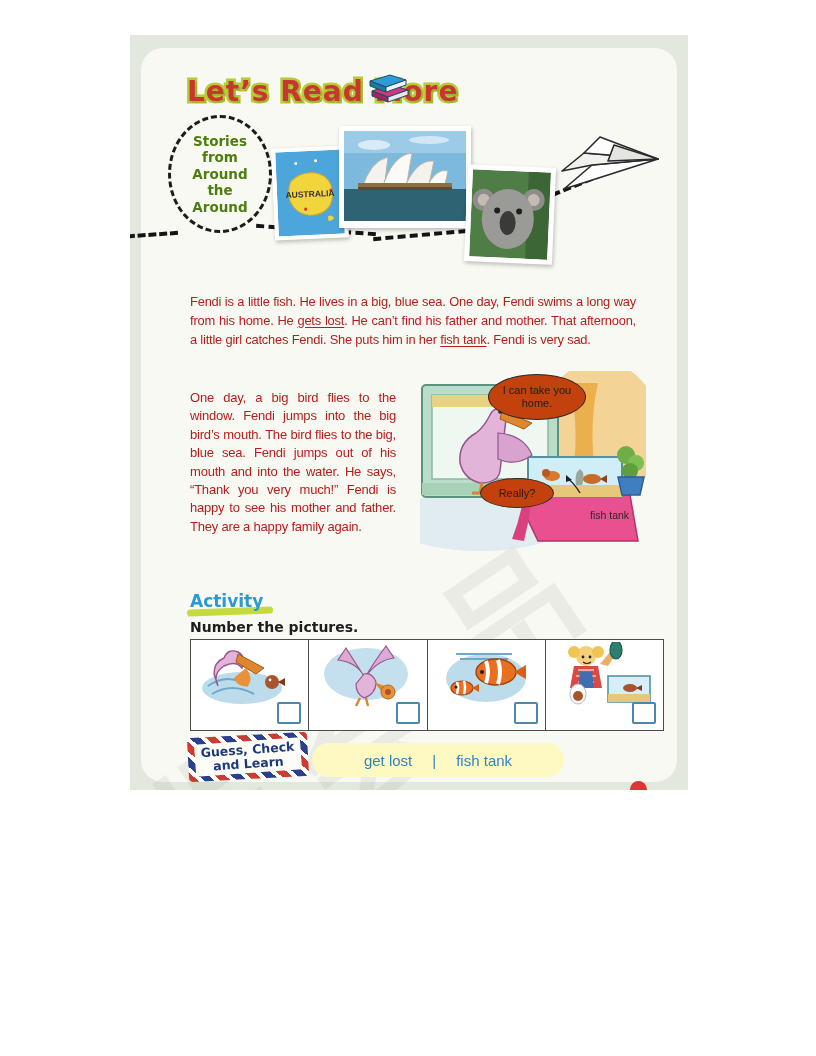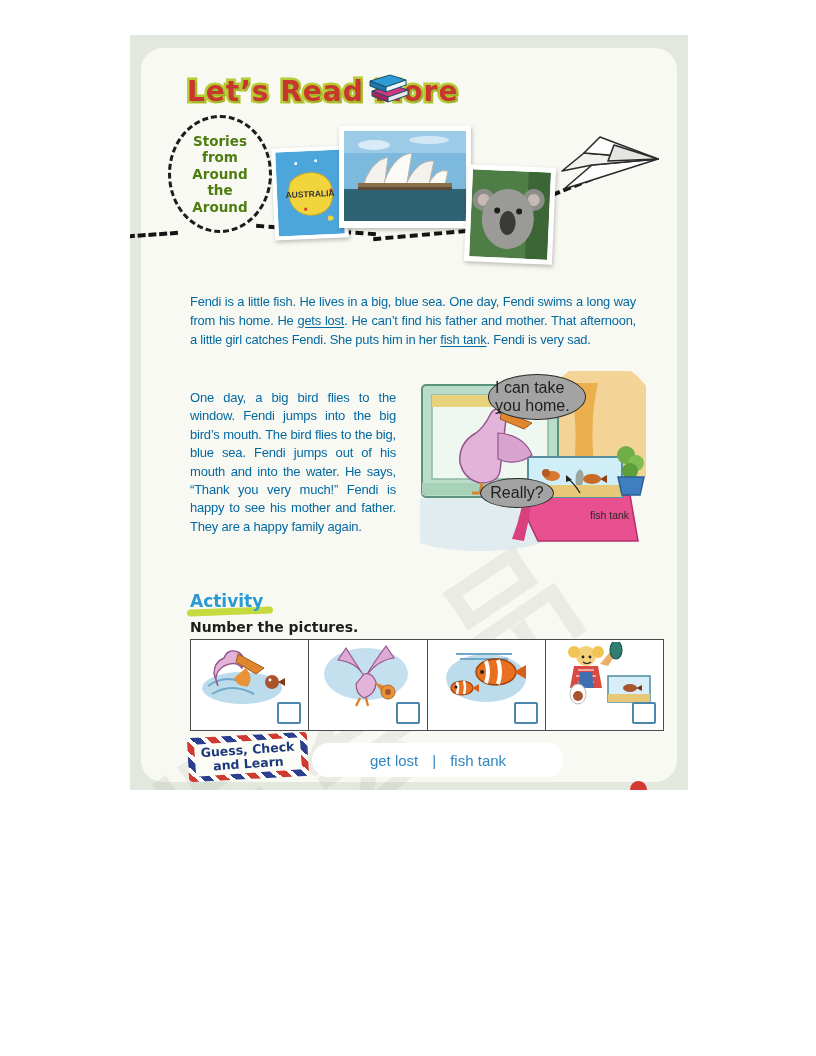--- a/index.html
+++ b/index.html
@@ -35,30 +35,30 @@
   .photo-opera{left:209px;top:91px;width:122px;height:90px;padding:5px 5px 7px;}
   .photo-koala{left:336px;top:131px;width:78px;height:87px;padding:5px;transform:rotate(2.5deg);}
   .photo svg{display:block;}
   .airplane{position:absolute;left:424px;top:96px;}
 
   
   .story-heading{position:absolute;left:60px;top:229px;font-family:"DejaVu Sans",sans-serif;
     font-size:17.5px;font-weight:bold;color:#8f2a56;z-index:2;}
   .story-heading .swoosh{position:absolute;left:-4px;bottom:-3px;width:200px;height:7px;
     background:#c6d93f;border-radius:4px;transform:rotate(-1deg);z-index:-1;}
-  .para{color:#0369a1;text-align:justify;}
+  .para{color:#b91c1c;text-align:justify;}
   .para1{position:absolute;left:60px;top:257px;width:446px;font-size:12.9px;line-height:19px;letter-spacing:-.2px;}
   .para2{position:absolute;left:60px;top:354px;width:206px;font-size:13px;line-height:18.4px;letter-spacing:-.2px;}
   .uline{text-decoration:underline;text-underline-offset:2px;}
 
   
   .illustration{position:absolute;left:290px;top:336px;width:226px;height:180px;}
-  .bubble{position:absolute;background:#a3a3a3;border:1.6px solid #2a2a2a;border-radius:50%;
-    display:flex;align-items:center;justify-content:center;text-align:left;
-    font-size:16px;color:#1e1e1e;line-height:1.15;}
+  .bubble{position:absolute;background:#c2410c;border:1.6px solid #2a2a2a;border-radius:50%;
+    display:flex;align-items:center;justify-content:center;text-align:center;
+    font-size:11px;color:#1e1e1e;line-height:1.15;}
   .bubble1{left:68px;top:3px;width:84px;height:40px;padding:2px 6px;}
   .bubble2{left:60px;top:107px;width:72px;height:28px;}
   .tank-label{position:absolute;left:170px;top:138px;font-size:10.5px;color:#2a2a2a;}
   .caption{position:absolute;left:284px;top:524px;width:260px;font-size:12.5px;color:#222;}
   .caption .tri{color:#3a6ea8;font-style:normal;font-size:11px;margin-right:7px;}
   .caption i{font-style:italic;}
 
   
   .activity-heading{position:absolute;left:60px;top:556px;font-family:"DejaVu Sans",sans-serif;
     font-size:17px;font-weight:bold;color:#2a9ad2;z-index:2;text-align:center;}
@@ -75,22 +75,22 @@
     border:2px solid #4c86ad;border-radius:2px;}
 
   
   .guess-badge{position:absolute;left:58px;top:700px;width:120px;height:44px;transform:rotate(-3deg);
     background:repeating-linear-gradient(45deg,#cf3a31 0 7px,#ffffff 7px 11px,#2c3f8f 11px 18px,#ffffff 18px 22px);
     border-radius:4px;display:flex;align-items:center;justify-content:center;}
   .guess-inner{background:#fdfdf8;width:106px;height:32px;display:flex;flex-direction:column;
     align-items:center;justify-content:center;transform:rotate(-1deg);}
   .guess-inner div{font-family:"DejaVu Sans",sans-serif;font-weight:bold;font-size:12.5px;
     color:#1e3a7c;line-height:1.12;}
-  .vocab-pill{position:absolute;left:182px;top:708px;width:252px;height:34px;background:#ffffff;
-    border-radius:17px;display:flex;align-items:center;justify-content:center;gap:14px;}
+  .vocab-pill{position:absolute;left:182px;top:708px;width:252px;height:34px;background:#fef9c3;
+    border-radius:17px;display:flex;align-items:center;justify-content:center;gap:20px;}
   .vocab-pill span{color:#2f86c0;font-size:15px;}
   .vocab-sep{color:#9fc6de;font-size:14px;}
   .page-dot{position:absolute;left:500px;top:746px;width:17px;height:17px;border-radius:50%;background:#d23b33;}
 </style>
 </head>
 <body>
 
 <div id="page">
   <div id="paper"></div>
 

